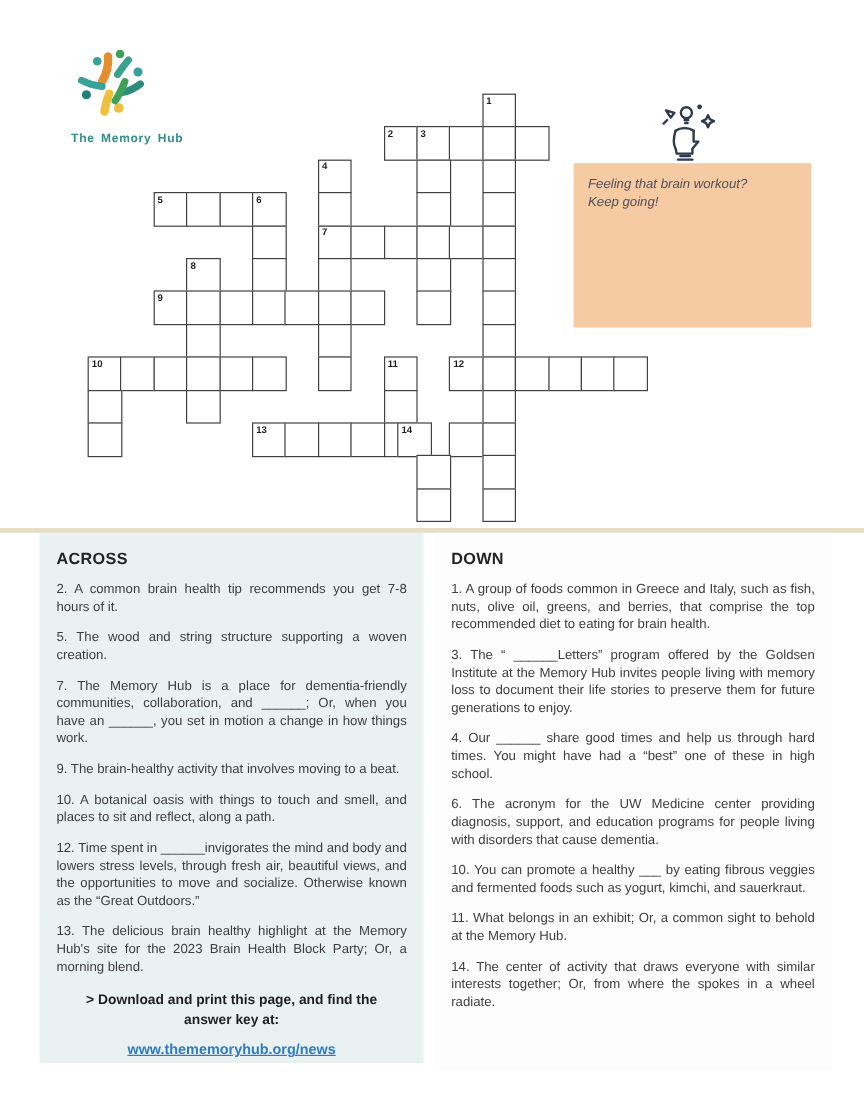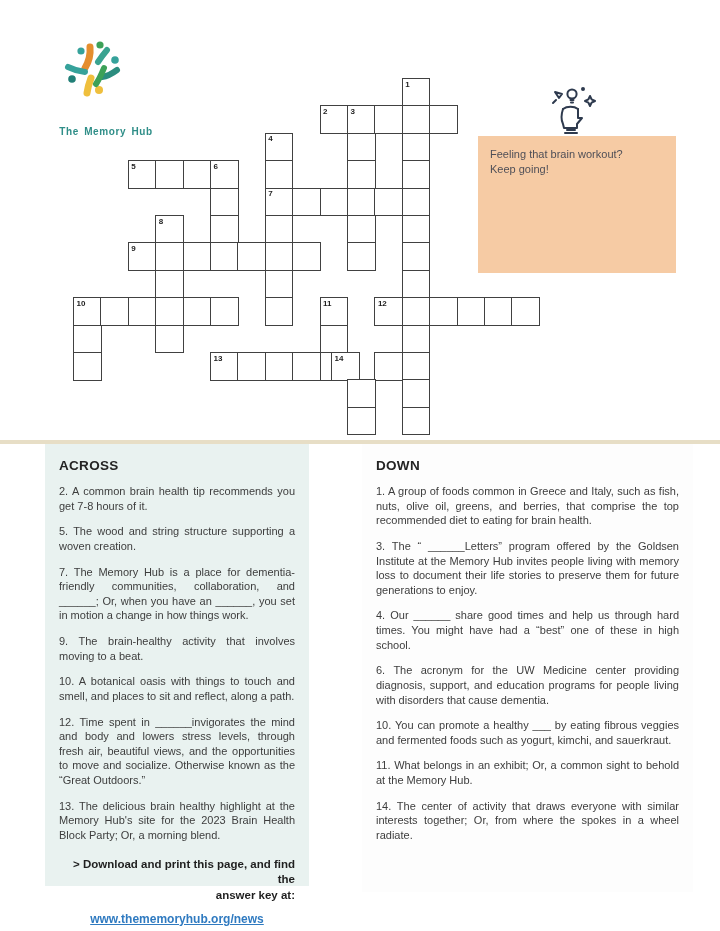--- a/index.html
+++ b/index.html
@@ -2,48 +2,48 @@
 <html><head>
 <meta charset="utf-8">
 <style>
   html,body{margin:0;padding:0;background:#ffffff;}
   #page{position:relative;width:720px;height:931px;background:#ffffff;overflow:hidden;
         font-family:"Liberation Sans","DejaVu Sans",sans-serif;color:#3d3d3d;}
 
   
   .logo-wrap{position:absolute;left:46px;top:38px;width:120px;height:92px;}
   .logo-icon{position:absolute;left:14px;top:0;width:66px;height:66px;}
-  .logo-text{position:absolute;left:0;top:88px;width:120px;text-align:center;
+  .logo-text{position:absolute;left:0;top:72px;width:120px;text-align:center;
              font-size:10px;font-weight:bold;color:#2f8e88;letter-spacing:0.6px;word-spacing:2px;}
   .page-title{position:absolute;left:10px;top:44px;width:710px;text-align:center;
               font-size:21px;font-weight:bold;font-style:italic;color:#303030;letter-spacing:0.2px;}
 
   
   #grid{position:absolute;left:73px;top:78px;width:470px;height:360px;}
   .cell{position:absolute;width:28.6px;height:28.6px;box-sizing:border-box;
         border:1.6px solid #414141;background:#ffffff;}
   .cellnum{position:absolute;top:0.5px;left:2.5px;font-size:8px;font-weight:bold;color:#1d1d1d;}
 
   
   .brain-icon{position:absolute;left:541px;top:84px;width:62px;height:58px;}
   .callout{position:absolute;left:478px;top:136px;width:198px;height:137px;box-sizing:border-box;
            background:#f6cba4;padding:11px 12px;font-size:11px;line-height:1.33;color:#4f4f57;}
-  .callout .c-line{margin:0;}
+  .callout .c-line{margin:0;font-style:italic;}
   .callout .c-para2{margin-top:9px;}
 
   
   .section-rule{position:absolute;left:0;top:440px;width:720px;height:4px;background:#e7dec6;}
   .panel{position:absolute;top:444px;box-sizing:border-box;padding:12px 14px;}
-  .panel-across{left:45px;width:264px;height:442px;background:#e9f2f0;}
+  .panel-across{left:33px;width:320px;height:442px;background:#e9f2f0;}
   .panel-down{left:362px;width:331px;height:448px;background:#fdfdfd;}
   .panel-header{font-size:13.5px;font-weight:bold;color:#242424;letter-spacing:0.3px;margin:2px 0 4px 0;}
   .clue{font-size:11px;line-height:1.33;text-align:justify;margin:11px 0 0 0;color:#3d3d3d;}
 
   
-  .dl-note{margin-top:14px;text-align:right;font-size:11.5px;font-weight:bold;color:#1f1f1f;line-height:1.35;}
+  .dl-note{margin-top:14px;text-align:center;font-size:11.5px;font-weight:bold;color:#1f1f1f;line-height:1.35;}
   .dl-link{display:block;margin-top:9px;text-align:center;font-size:12px;font-weight:bold;
            color:#2f7ac0;text-decoration:underline;}
 </style>
 </head>
 <body>
 
 <div id="page">
 
   <div class="logo-wrap">
     <svg class="logo-icon" viewBox="0 0 66 66">

